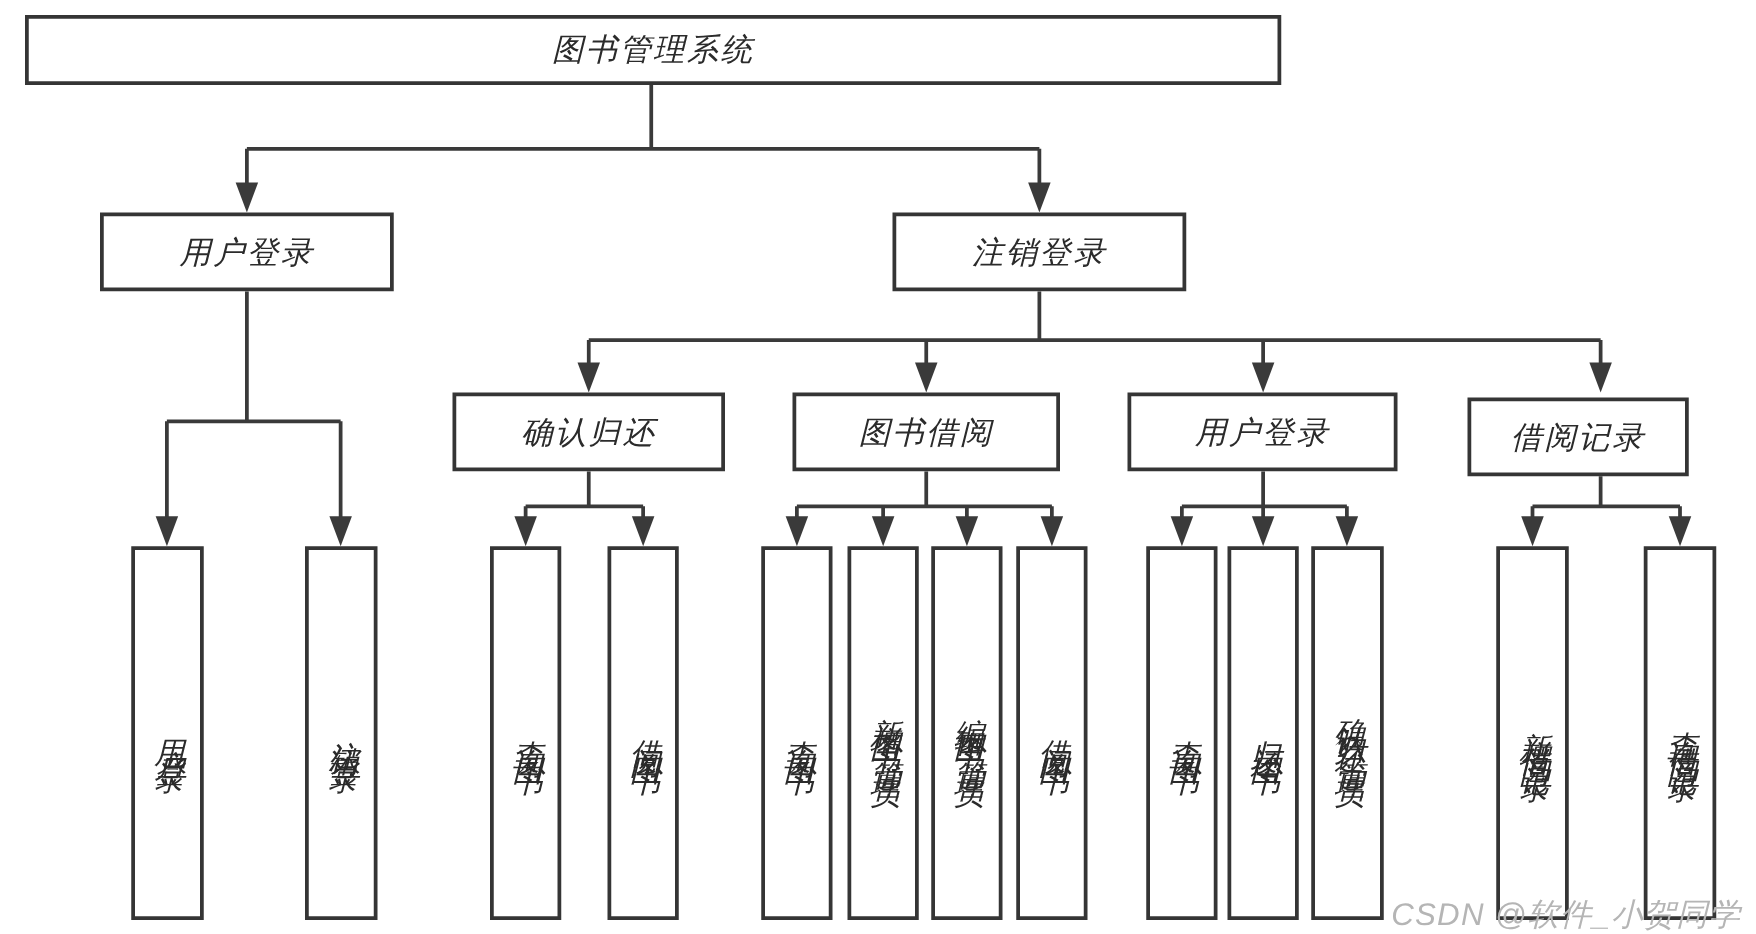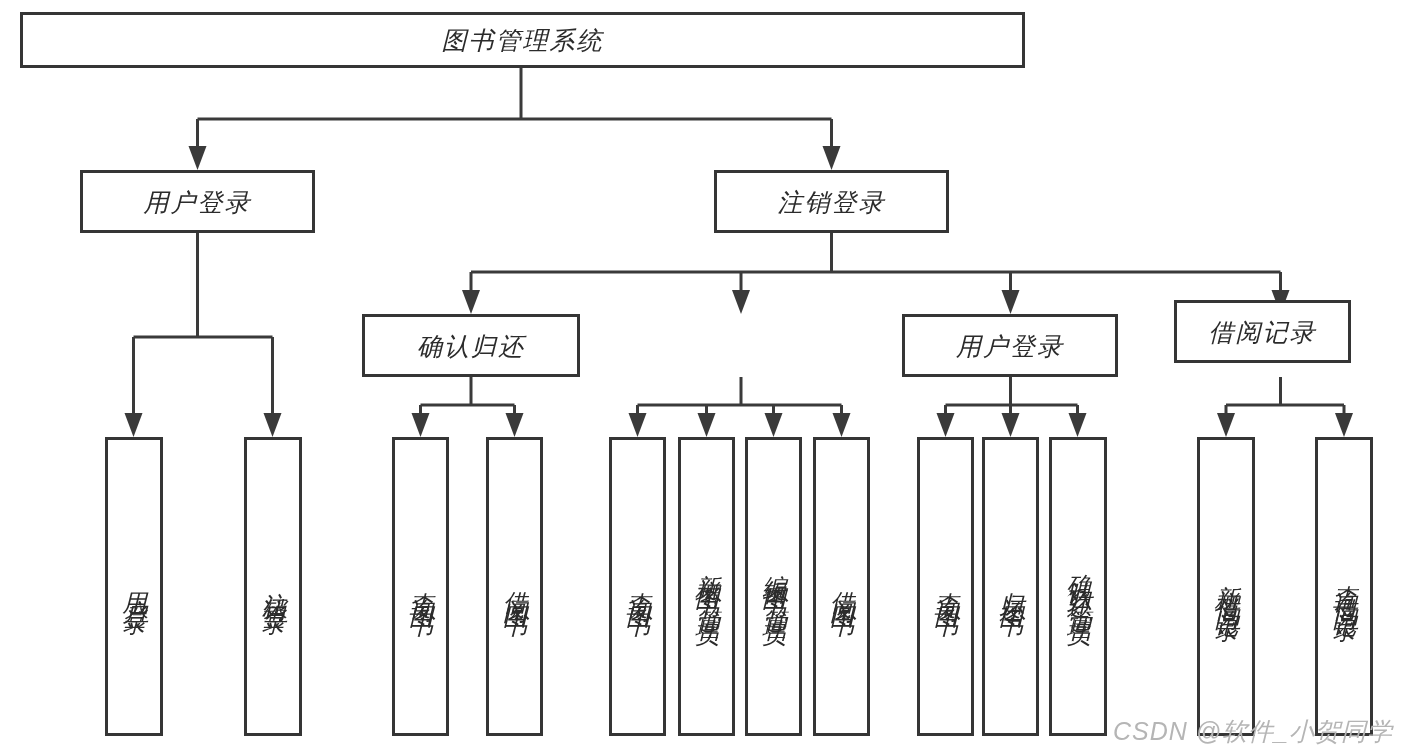--- a/index.html
+++ b/index.html
@@ -81,22 +81,23 @@
     <polygon points="1217,413 1235,413 1226,437"></polygon>
     <polygon points="1335,413 1353,413 1344,437"></polygon>
   </svg>
 
   <div class="box" style="left:20px;top:12px;width:1005px;height:56px">图书管理系统</div>
 
   <div class="box" style="left:80px;top:170px;width:235px;height:63px">用户登录</div>
   <div class="box" style="left:714px;top:170px;width:235px;height:63px">注销登录</div>
 
   <div class="box" style="left:362px;top:314px;width:218px;height:63px">确认归还</div>
+  <div class="box" style="left:634px;top:314px;width:214px;height:63px">图书借阅</div>
   <div class="box" style="left:902px;top:314px;width:216px;height:63px">用户登录</div>
-  <div class="box" style="left:1174px;top:300px;width:177px;height:63px">借阅记录</div>
+  <div class="box" style="left:1174px;top:318px;width:177px;height:63px">借阅记录</div>
 
   <div class="box v" style="left:105px;top:437px;width:58px;height:299px">用户登录</div>
   <div class="box v" style="left:244px;top:437px;width:58px;height:299px">注销登录</div>
 
   <div class="box v" style="left:392px;top:437px;width:57px;height:299px">查询图书</div>
   <div class="box v" style="left:486px;top:437px;width:57px;height:299px">借阅图书</div>
 
   <div class="box v" style="left:609px;top:437px;width:57px;height:299px">查询图书</div>
   <div class="box v" style="left:678px;top:437px;width:57px;height:299px">新增图书（管理员）</div>
   <div class="box v" style="left:745px;top:437px;width:57px;height:299px">编辑图书（管理员）</div>

